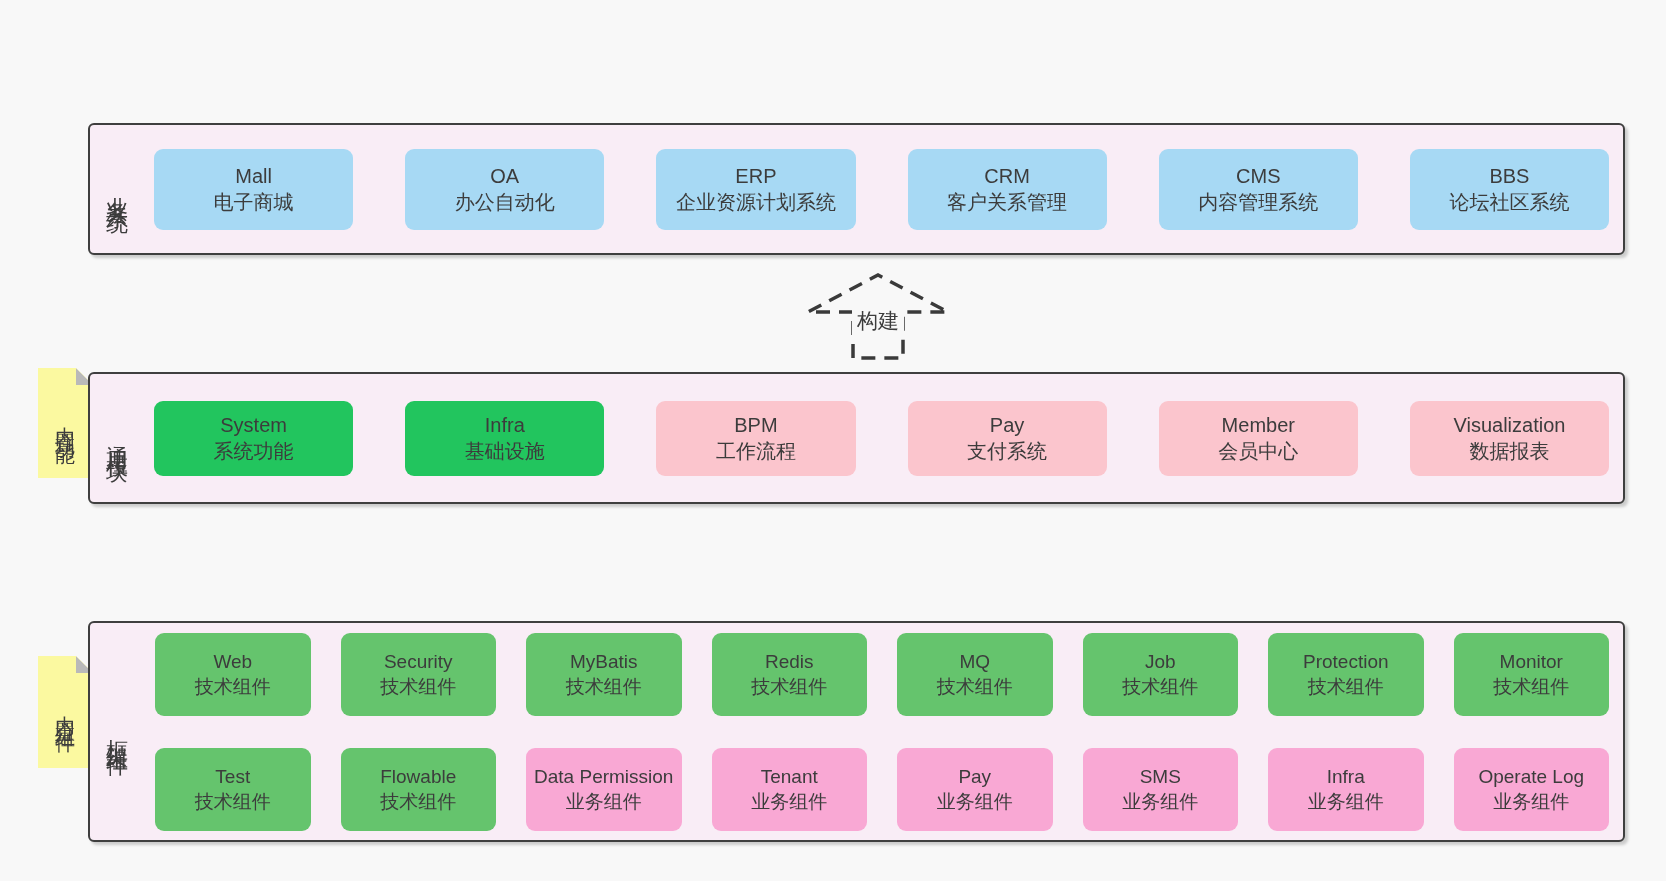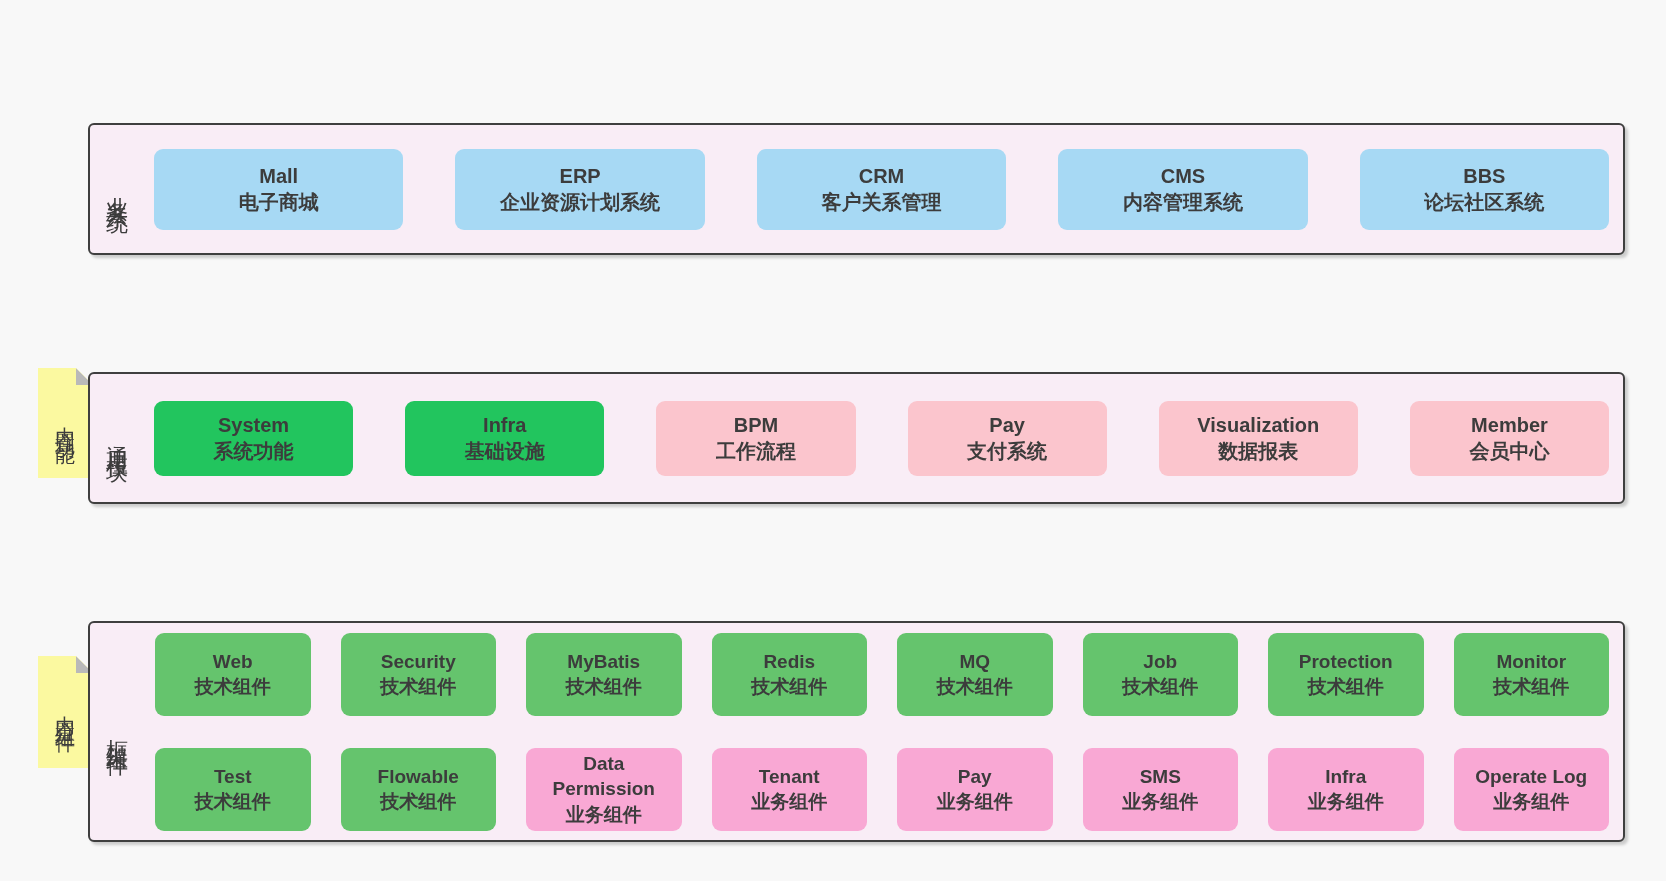--- a/index.html
+++ b/index.html
@@ -84,21 +84,20 @@
     flex: 1;
     border-radius: 9px;
     display: flex;
     flex-direction: column;
     align-items: center;
     justify-content: center;
     text-align: center;
     line-height: 1.32;
     font-size: 20px;
     padding: 2px 6px;
-    font-weight: bold;
   }
   .row6 .box { height: 81px; }
   .layer-mid .row6 .box { height: 75px; }
   .row8 .box { height: 83px; font-size: 19px; }
   .box .en, .box .zh { display: block; }
 
   .blue   { background: #a7d9f4; }
   .red    { background: #22c55e; }
   .pink   { background: #fbc5cd; }
   .green  { background: #65c46d; }
@@ -137,38 +136,48 @@
   <div class="layer layer-top">
     <div class="label-col">
       <span class="vtext">业务系统</span>
     </div>
     <div class="row6">
       <div class="box blue">
         <span class="en">Mall</span>
         <span class="zh">电子商城</span>
       </div>
       <div class="box blue">
+        <span class="en">OA</span>
+        <span class="zh">办公自动化</span>
+      </div>
+      <div class="box blue">
         <span class="en">ERP</span>
         <span class="zh">企业资源计划系统</span>
       </div>
       <div class="box blue">
         <span class="en">CRM</span>
         <span class="zh">客户关系管理</span>
       </div>
       <div class="box blue">
         <span class="en">CMS</span>
         <span class="zh">内容管理系统</span>
       </div>
       <div class="box blue">
         <span class="en">BBS</span>
         <span class="zh">论坛社区系统</span>
       </div>
     </div>
   </div>
 
+  <div class="arrow arrow-build">
+    <svg viewBox="0 0 160 96">
+      <path d="M55 92 V46 H10 L80 9 L150 46 H105 V92 Z" fill="none" stroke="#3a3a3a" stroke-width="3.5" stroke-dasharray="14 9" stroke-linejoin="miter"></path>
+    </svg>
+    <span class="arrow-label">构建</span>
+  </div>
 
   <div class="layer layer-mid">
     <div class="label-col">
       <span class="vtext">通用模块</span>
     </div>
     <div class="row6">
       <div class="box red">
         <span class="en">System</span>
         <span class="zh">系统功能</span>
       </div>
@@ -178,26 +187,26 @@
       </div>
       <div class="box pink">
         <span class="en">BPM</span>
         <span class="zh">工作流程</span>
       </div>
       <div class="box pink">
         <span class="en">Pay</span>
         <span class="zh">支付系统</span>
       </div>
       <div class="box pink">
+        <span class="en">Member</span>
+        <span class="zh">会员中心</span>
+      </div>
+      <div class="box pink">
         <span class="en">Visualization</span>
         <span class="zh">数据报表</span>
-      </div>
-      <div class="box pink">
-        <span class="en">Member</span>
-        <span class="zh">会员中心</span>
       </div>
     </div>
   </div>
 
 
   <div class="layer layer-bot">
     <div class="label-col">
       <span class="vtext">框架组件</span>
     </div>
     <div class="rows-col">

